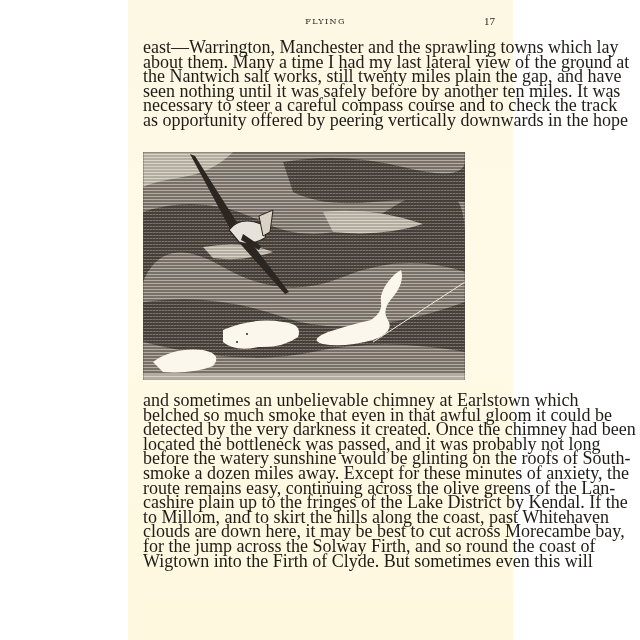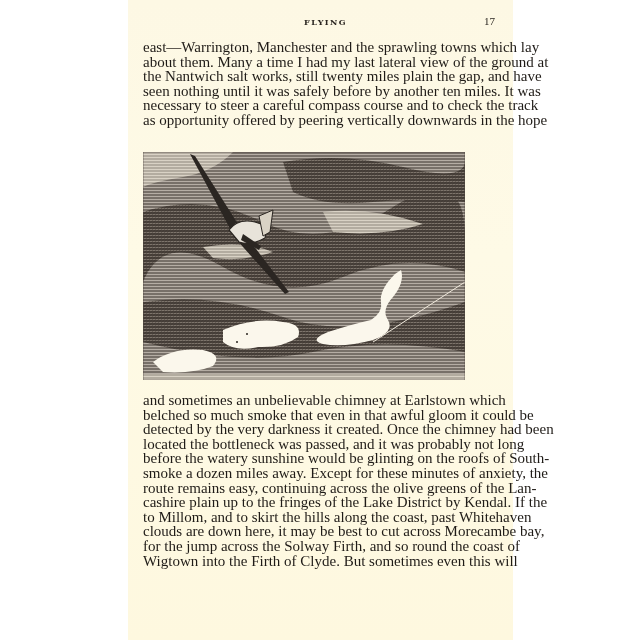--- a/index.html
+++ b/index.html
@@ -9,30 +9,30 @@
   .page {
     position: absolute; left: 128px; top: 0; width: 385px; height: 640px;
     background: linear-gradient(180deg, #fdf8e4 0%, #fefae6 40%, #fef8df 100%);
   }
   .running-head {
     position: absolute; top: 17px; left: 0; width: 385px; height: 14px;
     font-family: "DejaVu Serif", serif;
   }
   .running-title {
     position: absolute; left: 0; width: 385px; top: 0; text-align: center;
-    font-size: 8px; letter-spacing: 1.4px; font-weight: bold; color: #2a2520;
+    font-size: 8px; letter-spacing: 1.4px; font-weight: normal; color: #2a2520;
     padding-left: 10px; box-sizing: border-box;
   }
   .page-number {
     position: absolute; right: 18px; top: -2px; font-size: 11px; color: #2a2520;
     font-family: Liberation Serif, serif;
   }
   .para {
     position: absolute; left: 15px; width: 355px;
-    font-family: "Liberation Serif", serif; font-size: 15px; line-height: 14.6px;
+    font-family: "Liberation Serif", serif; font-size: 18px; line-height: 14.6px;
     color: #1f1b17; margin: 0;
   }
   .para .line {
     display: block; text-align: justify; text-align-last: justify; white-space: nowrap;
     height: 14.6px;
   }
   .para-1 { top: 40px; }
   .para-2 { top: 393px; }
   .illustration {
     position: absolute; left: 15px; top: 152px; width: 322px; height: 228px;

